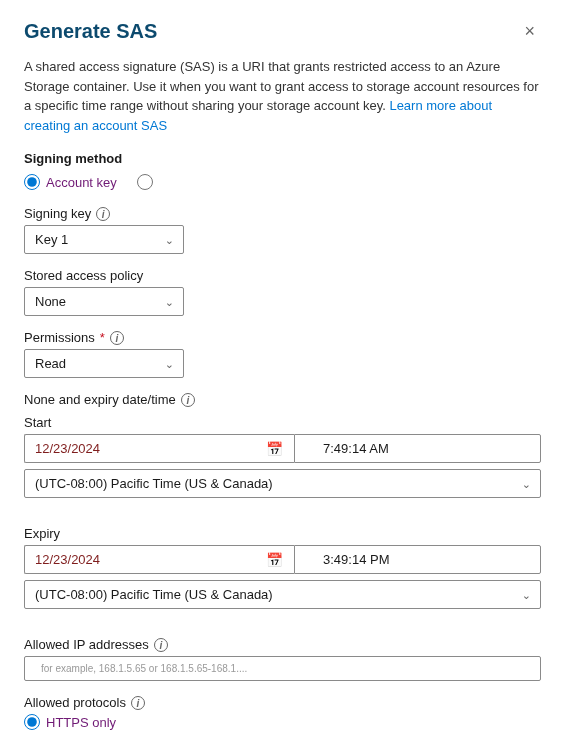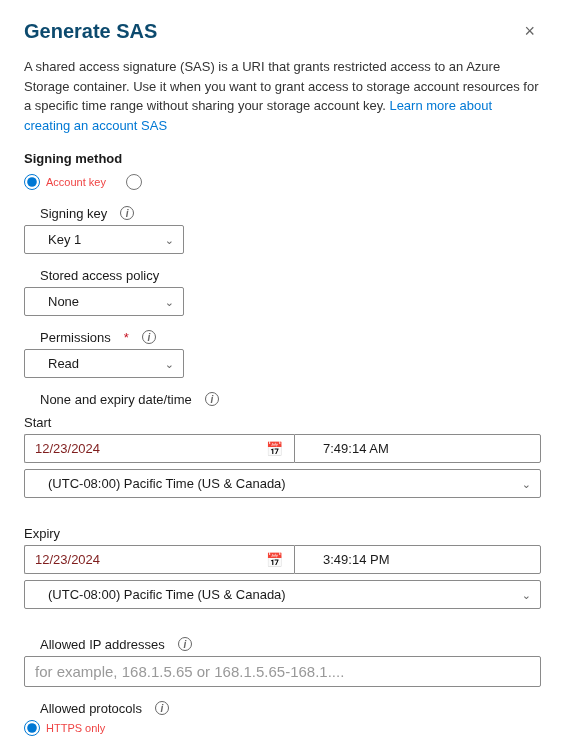--- a/index.html
+++ b/index.html
@@ -65,34 +65,33 @@
       gap: 6px;
       cursor: pointer;
     }
     .radio-option input[type="radio"] {
       accent-color: #0078d4;
       width: 16px;
       height: 16px;
       cursor: pointer;
     }
     .radio-label {
-      font-size: 11px;
-      color: #ef4444;
+      font-size: 13px;
+      color: #701a75;
     }
     .field-group {
       margin-bottom: 14px;
     }
     .field-label {
       font-size: 13px;
       color: #1a1a1a;
       margin-bottom: 4px;
       display: flex;
-      align-items: flex-start;
-      gap: 13px;
-      margin-left: 16px;
+      align-items: flex-end;
+      gap: 5px;
     }
     .field-label .required {
       color: #c50f1f;
     }
     .info-icon {
       display: inline-flex;
       align-items: center;
       justify-content: center;
       width: 14px;
       height: 14px;
@@ -107,21 +106,21 @@
     .select-wrapper {
       position: relative;
       display: inline-block;
       width: 160px;
     }
     .select-wrapper.full-width {
       width: 100%;
     }
     .select-wrapper select {
       width: 100%;
-      padding: 6px 32px 6px 23px;
+      padding: 6px 32px 6px 10px;
       border: 1px solid #8a8a8a;
       border-radius: 2px;
       background: #fff;
       font-size: 13px;
       color: #1a1a1a;
       appearance: none;
       -webkit-appearance: none;
       cursor: pointer;
     }
     .select-arrow {
@@ -168,24 +167,24 @@
       border-radius: 0 2px 2px 0;
       font-size: 13px;
       color: #1a1a1a;
     }
     .timezone-select {
       width: 100%;
       margin-bottom: 14px;
     }
     .text-input {
       width: 100%;
-      padding: 6px 10px;
+      padding: 6px 16px;
       border: 1px solid #8a8a8a;
       border-radius: 2px;
-      font-size: 15px;
+      font-size: 10px;
       color: #15803d;
     }
     .text-input::placeholder { color: #999; }
     .expiry-label {
       font-size: 13px;
       color: #1a1a1a;
       margin-bottom: 4px;
       margin-top: 2px;
     }
   </style>

